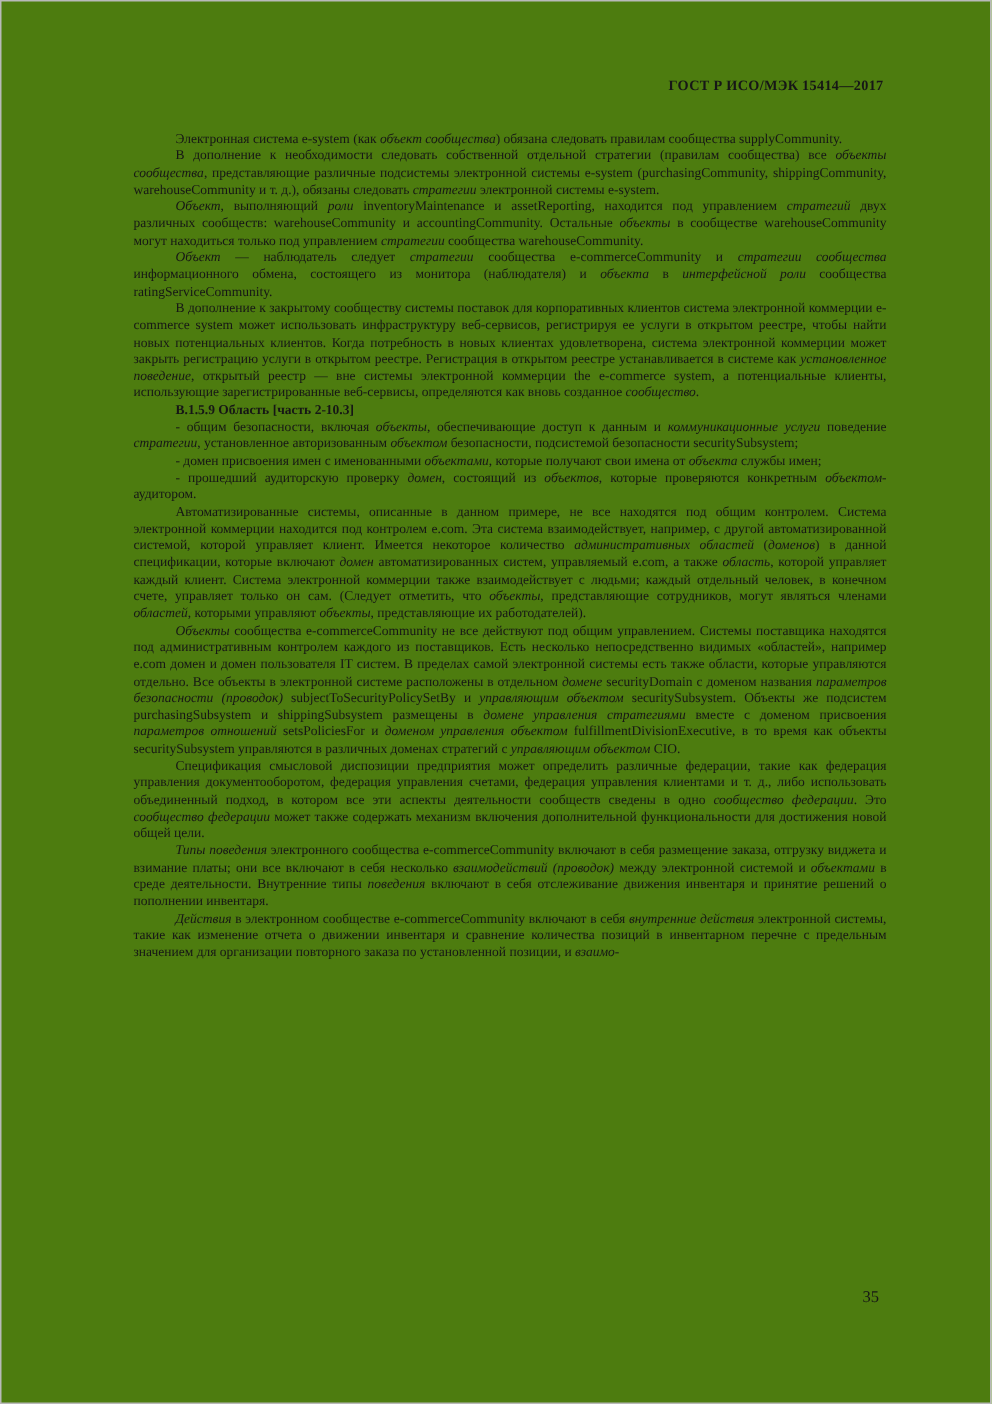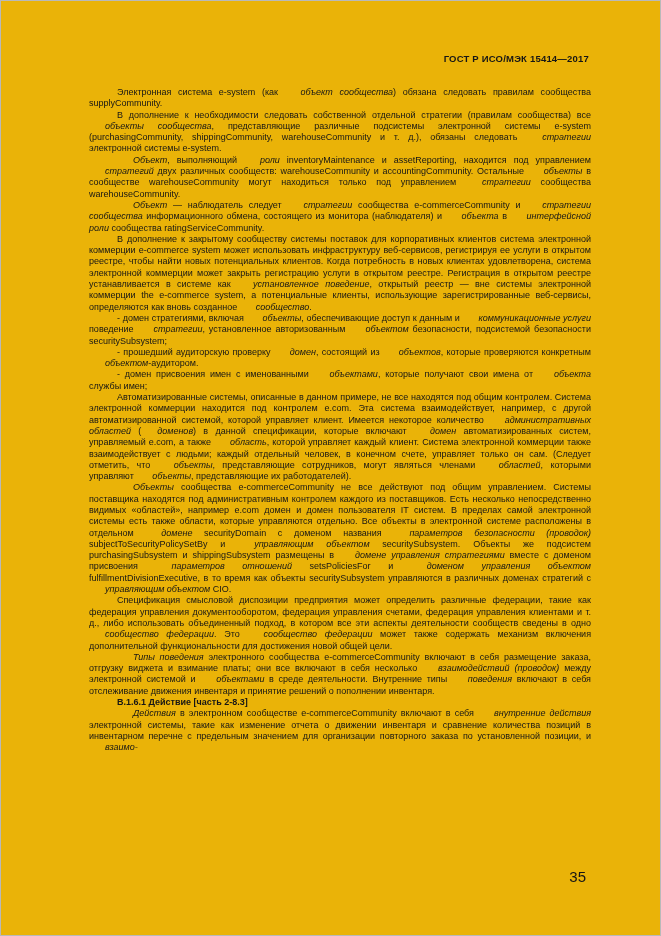--- a/index.html
+++ b/index.html
@@ -4,24 +4,24 @@
 <style>
   html, body {
     margin: 0;
     padding: 0;
     background: #ffffff;
   }
   .sheet {
     position: relative;
     width: 661px;
     height: 936px;
-    background: #eab308;
+    background: #4d7c0f;
     box-sizing: border-box;
     border: 1px solid #b9b9b9;
-    font-family: Liberation Sans, sans-serif;
+    font-family: Liberation Serif, serif;
     color: #161616;
     overflow: hidden;
   }
   .doc-header {
     position: absolute;
     top: 52px;
     right: 71px;
     font-size: 9.5px;
     font-weight: bold;
     letter-spacing: 0.2px;
@@ -37,46 +37,45 @@
   }
   .doc-body p {
     margin: 0;
     text-indent: 28px;
   }
   .doc-body p.h {
     font-weight: bold;
   }
   .it {
     font-style: italic;
-    margin-left: 16px;
   }
   .page-num {
     position: absolute;
     right: 74px;
-    bottom: 50px;
-    font-size: 15px;
+    bottom: 64px;
+    font-size: 11px;
   }
 </style>
 </head>
 <body>
 
 <div class="sheet">
   <div class="doc-header">ГОСТ Р ИСО/МЭК 15414—2017</div>
 
   <div class="doc-body">
       <p><span>Электронная система e-system (как </span><span class="it">объект сообщества</span><span>) обязана следовать правилам сообщества supplyCommunity.</span></p>
       <p><span>В дополнение к необходимости следовать собственной отдельной стратегии (правилам сообщества) все </span><span class="it">объекты сообщества</span><span>, представляющие различные подсистемы электронной системы e-system (purchasingCommunity, shippingCommunity, warehouseCommunity и т. д.), обязаны следовать </span><span class="it">стратегии</span><span> электронной системы e-system.</span></p>
       <p><span class="it">Объект</span><span>, выполняющий </span><span class="it">роли</span><span> inventoryMaintenance и assetReporting, находится под управлением </span><span class="it">стратегий</span><span> двух различных сообществ: warehouseCommunity и accountingCommunity. Остальные </span><span class="it">объекты</span><span> в сообществе warehouseCommunity могут находиться только под управлением </span><span class="it">стратегии</span><span> сообщества warehouseCommunity.</span></p>
       <p><span class="it">Объект</span><span> — наблюдатель следует </span><span class="it">стратегии</span><span> сообщества e-commerceCommunity и </span><span class="it">стратегии сообщества</span><span> информационного обмена, состоящего из монитора (наблюдателя) и </span><span class="it">объекта</span><span> в </span><span class="it">интерфейсной роли</span><span> сообщества ratingServiceCommunity.</span></p>
       <p><span>В дополнение к закрытому сообществу системы поставок для корпоративных клиентов система электронной коммерции e-commerce system может использовать инфраструктуру веб-сервисов, регистрируя ее услуги в открытом реестре, чтобы найти новых потенциальных клиентов. Когда потребность в новых клиентах удовлетворена, система электронной коммерции может закрыть регистрацию услуги в открытом реестре. Регистрация в открытом реестре устанавливается в системе как </span><span class="it">установленное поведение</span><span>, открытый реестр — вне системы электронной коммерции the e-commerce system, а потенциальные клиенты, использующие зарегистрированные веб-сервисы, определяются как вновь созданное </span><span class="it">сообщество</span><span>.</span></p>
-      <p><span>- домен стратегиями, включая </span><span class="it">объекты</span><span>, обеспечивающие доступ к данным и </span><span class="it">коммуникационные услуги</span><span> поведение </span><span class="it">стратегии</span><span>, установленное авторизованным </span><span class="it">объектом</span><span> безопасности, подсистемой безопасности securitySubsystem;</span></p>
+      <p class="h"><span>В.1.5.9  Область [часть 2-10.3]</span></p>
+      <p><span>- общим безопасности, включая </span><span class="it">объекты</span><span>, обеспечивающие доступ к данным и </span><span class="it">коммуникационные услуги</span><span> поведение </span><span class="it">стратегии</span><span>, установленное авторизованным </span><span class="it">объектом</span><span> безопасности, подсистемой безопасности securitySubsystem;</span></p>
+      <p><span>- домен присвоения имен с именованными </span><span class="it">объектами</span><span>, которые получают свои имена от </span><span class="it">объекта</span><span> службы имен;</span></p>
       <p><span>- прошедший аудиторскую проверку </span><span class="it">домен</span><span>, состоящий из </span><span class="it">объектов</span><span>, которые проверяются конкретным </span><span class="it">объектом</span><span>-аудитором.</span></p>
-      <p><span>- домен присвоения имен с именованными </span><span class="it">объектами</span><span>, которые получают свои имена от </span><span class="it">объекта</span><span> службы имен;</span></p>
       <p><span>Автоматизированные системы, описанные в данном примере, не все находятся под общим контролем. Система электронной коммерции находится под контролем e.com. Эта система взаимодействует, например, с другой автоматизированной системой, которой управляет клиент. Имеется некоторое количество </span><span class="it">административных областей</span><span> (</span><span class="it">доменов</span><span>) в данной спецификации, которые включают </span><span class="it">домен</span><span> автоматизированных систем, управляемый e.com, а также </span><span class="it">область</span><span>, которой управляет каждый клиент. Система электронной коммерции также взаимодействует с людьми; каждый отдельный человек, в конечном счете, управляет только он сам. (Следует отметить, что </span><span class="it">объекты</span><span>, представляющие сотрудников, могут являться членами </span><span class="it">областей</span><span>, которыми управляют </span><span class="it">объекты</span><span>, представляющие их работодателей).</span></p>
       <p><span class="it">Объекты</span><span> сообщества e-commerceCommunity не все действуют под общим управлением. Системы поставщика находятся под административным контролем каждого из поставщиков. Есть несколько непосредственно видимых «областей», например e.com домен и домен пользователя IT систем. В пределах самой электронной системы есть также области, которые управляются отдельно. Все объекты в электронной системе расположены в отдельном </span><span class="it">домене</span><span> securityDomain с доменом названия </span><span class="it">параметров безопасности (проводок)</span><span> subjectToSecurityPolicySetBy и </span><span class="it">управляющим объектом</span><span> securitySubsystem. Объекты же подсистем purchasingSubsystem и shippingSubsystem размещены в </span><span class="it">домене управления стратегиями</span><span> вместе с доменом присвоения </span><span class="it">параметров отношений</span><span> setsPoliciesFor и </span><span class="it">доменом управления объектом</span><span> fulfillmentDivisionExecutive, в то время как объекты securitySubsystem управляются в различных доменах стратегий с </span><span class="it">управляющим объектом</span><span> CIO.</span></p>
       <p><span>Спецификация смысловой диспозиции предприятия может определить различные федерации, такие как федерация управления документооборотом, федерация управления счетами, федерация управления клиентами и т. д., либо использовать объединенный подход, в котором все эти аспекты деятельности сообществ сведены в одно </span><span class="it">сообщество федерации</span><span>. Это </span><span class="it">сообщество федерации</span><span> может также содержать механизм включения дополнительной функциональности для достижения новой общей цели.</span></p>
       <p><span class="it">Типы поведения</span><span> электронного сообщества e-commerceCommunity включают в себя размещение заказа, отгрузку виджета и взимание платы; они все включают в себя несколько </span><span class="it">взаимодействий (проводок)</span><span> между электронной системой и </span><span class="it">объектами</span><span> в среде деятельности. Внутренние типы </span><span class="it">поведения</span><span> включают в себя отслеживание движения инвентаря и принятие решений о пополнении инвентаря.</span></p>
-      <p class="h"><span>В.1.6.1  Действие [часть 2-8.3]</span></p>
       <p><span class="it">Действия</span><span> в электронном сообществе e-commerceCommunity включают в себя </span><span class="it">внутренние действия</span><span> электронной системы, такие как изменение отчета о движении инвентаря и сравнение количества позиций в инвентарном перечне с предельным значением для организации повторного заказа по установленной позиции, и </span><span class="it">взаимо-</span></p>
     </div>
 
   <div class="page-num">35</div>
 </div>
 
 </body></html>

